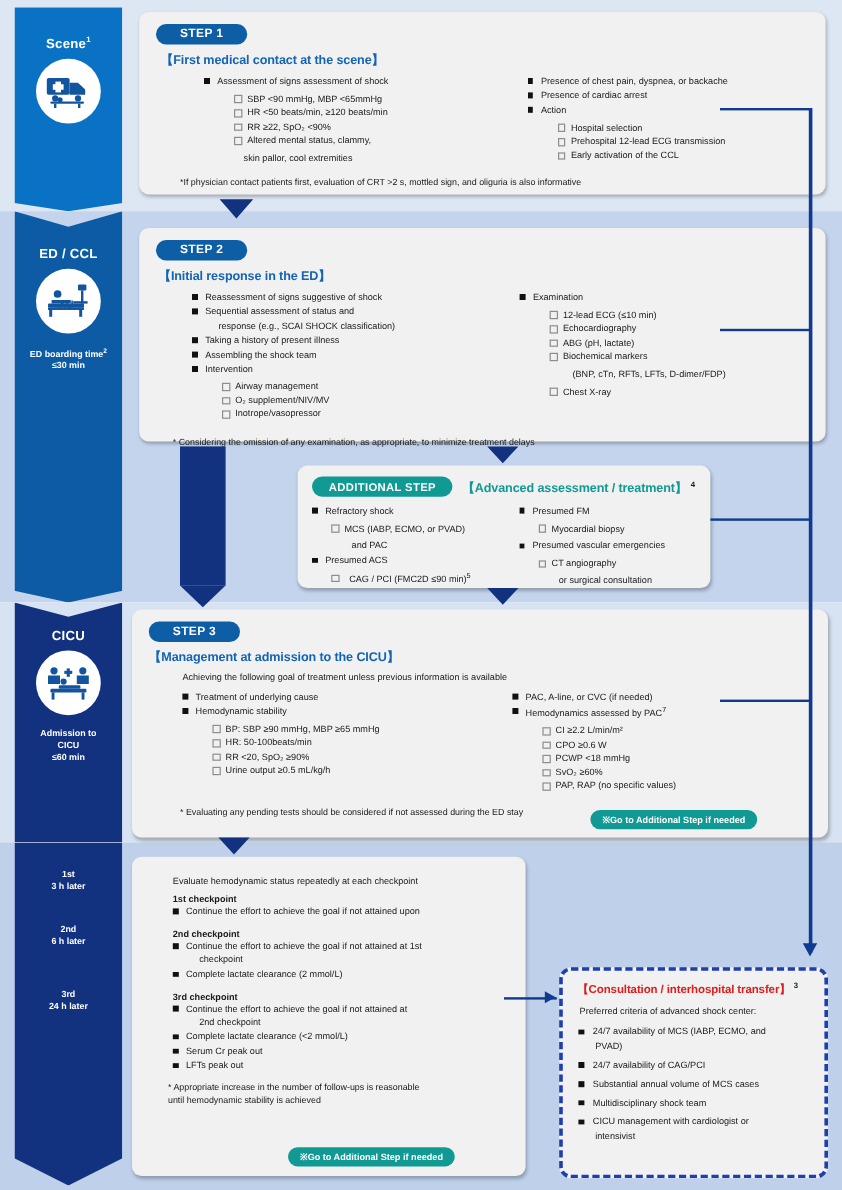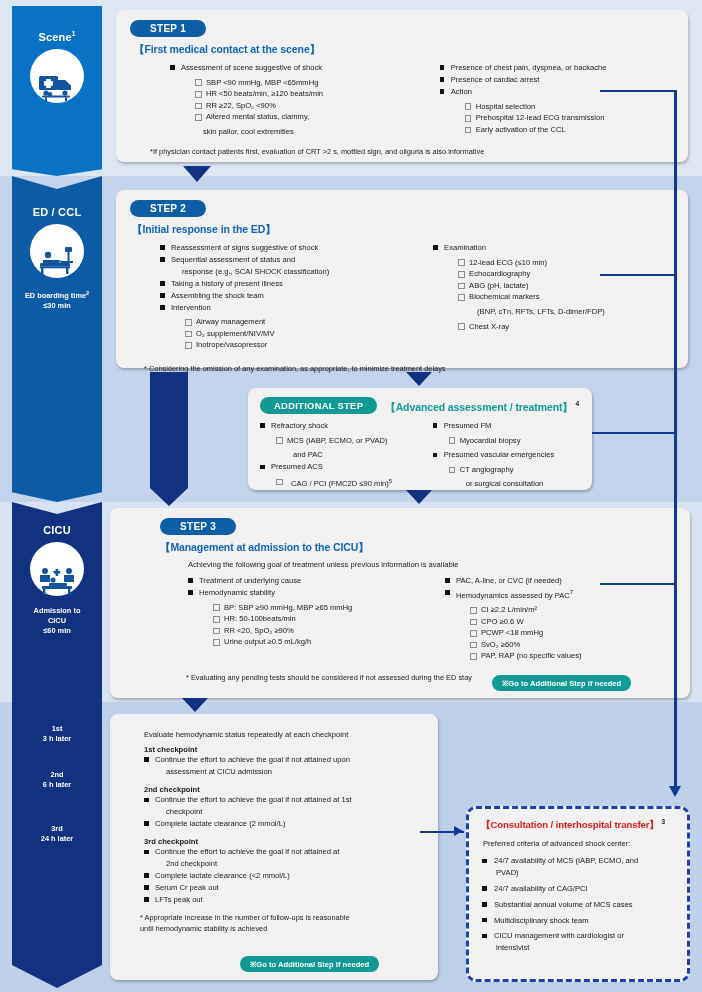--- a/index.html
+++ b/index.html
@@ -28,21 +28,21 @@
   .stage-body { position:relative; width:100%; height:100%; }
   .stage-fill { position:absolute; inset:0; }
   .stage-title { position:relative; font-weight:bold; font-size:11px; letter-spacing:.2px; }
   .stage-title sup { font-size:6.5px; }
   .stage-sub { position:relative; font-weight:bold; font-size:7.4px; line-height:10px; }
   .stage-sub sup { font-size:5.5px; }
 
   .circ {
     position:relative; width:54px; height:54px; border-radius:50%;
     background:#fff; margin:6px auto 0; display:flex;
-    align-items:flex-end; justify-content:center;
+    align-items:center; justify-content:center;
   }
   .circ svg { display:block; }
 
   
   #stage-scene { top:6px; height:170px; }
   #stage-scene .stage-fill{
     background:#0a72c4;
     clip-path: polygon(0 0, 100% 0, 100% 96%, 50% 100%, 0 96%);
   }
   #stage-ed { top:176px; height:326px; }
@@ -64,21 +64,21 @@
   
   .card {
     position:absolute;
     background:#f1f1f1;
     border-radius:8px;
     box-shadow: 1px 2px 3px rgba(0,0,0,.25);
   }
   #card-step1 { left:116px; top:10px; width:572px; height:152px; }
   #card-step2 { left:116px; top:190px; width:572px; height:178px; }
   #card-add   { left:248px; top:388px; width:344px; height:102px; }
-  #card-step3 { left:110px; top:508px; width:580px; height:190px;padding-left:36px; }
+  #card-step3 { left:110px; top:508px; width:580px; height:190px; }
   #card-fu    { left:110px; top:714px; width:328px; height:266px; }
 
   
   .pill {
     display:inline-block; background:#0e5ea6; color:#fff;
     font-weight:bold; font-size:10px; letter-spacing:.3px;
     padding:3px 20px; border-radius:10px;
   }
   .pill.teal { background:#119a94; font-size:9.4px; padding:3px 14px; }
   .bracket-title {
@@ -267,21 +267,21 @@
 </div>
 
 <div class="card" id="card-step1">
   <div class="card-inner">
     <div class="pill">STEP 1</div>
     <div class="bracket-title" style="margin:6px 0 5px 4px">【First medical contact at the scene】</div>
     <div class="cols">
       <div style="width:258px;margin-left:40px">
         <ul class="lvl1">
           <li>
-            <span>Assessment of scene suggestive of shock</span>
+            <span>Assessment of signs assessment of shock</span>
             <ul class="lvl2">
               <li>SBP &lt;90 mmHg, MBP &lt;65mmHg</li>
               <li>HR &lt;50 beats/min, ≥120 beats/min</li>
               <li>RR ≥22, SpO₂ &lt;90%</li>
               <li>Altered mental status, clammy,</li>
             </ul>
             <div class="cont2">skin pallor, cool extremities</div>
           </li>
         </ul>
       </div>
@@ -454,21 +454,20 @@
 <div class="arrow-down" style="left:182px; top:698px; border-left-width:13px;border-right-width:13px;border-top-width:14px;"></div>
 
 <div class="card" id="card-fu">
   <div style="padding:10px 12px 0 12px">
     <div style="margin:6px 0 6px 22px">Evaluate hemodynamic status repeatedly at each checkpoint</div>
 
     <div style="margin-left:22px;font-weight:bold">1st checkpoint</div>
     <ul class="lvl1" style="margin-left:22px">
       <li>
         <span>Continue the effort to achieve the goal if not attained upon</span>
-        <div class="cont">assessment at CICU admission</div>
       </li>
     </ul>
 
     <div style="margin:8px 0 0 22px;font-weight:bold">2nd checkpoint</div>
     <ul class="lvl1" style="margin-left:22px">
       <li>
         <span>Continue the effort to achieve the goal if not attained at 1st</span>
         <div class="cont">checkpoint</div>
       </li>
       <li>Complete lactate clearance (2 mmol/L)</li>

